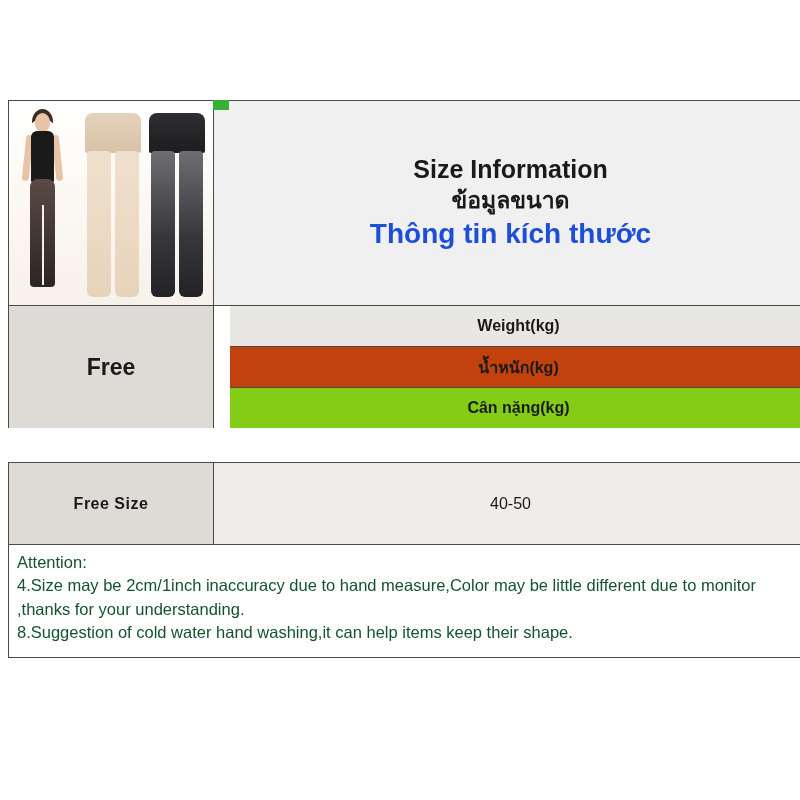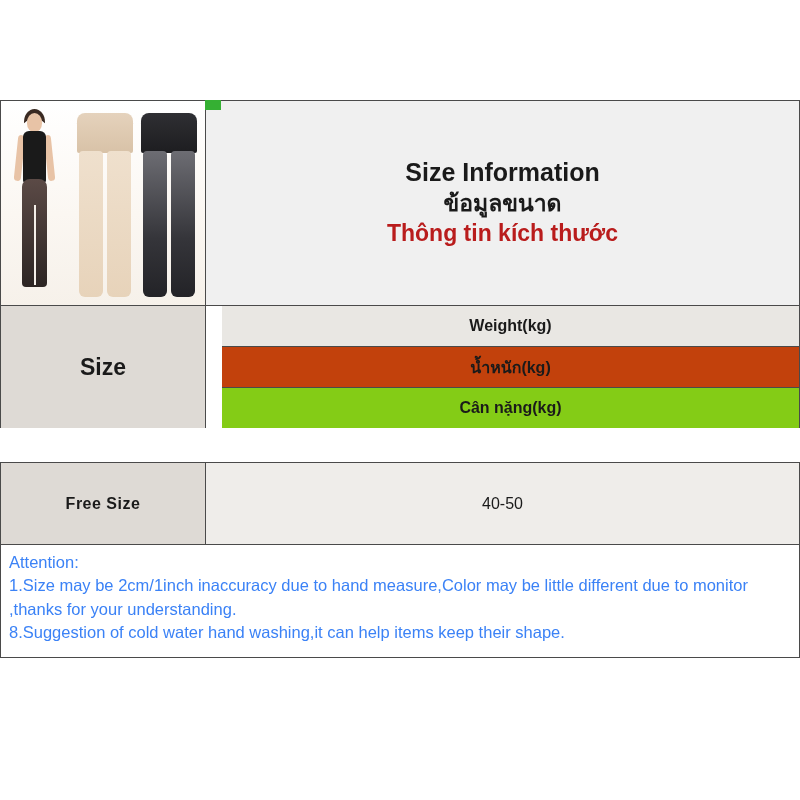--- a/index.html
+++ b/index.html
@@ -8,21 +8,21 @@
     background: #ffffff;
   }
   body {
     width: 800px;
     height: 800px;
     font-family: "Liberation Sans", sans-serif;
     position: relative;
   }
   .sheet {
     position: absolute;
-    left: 0;
+    left: 8px;
     top: 100px;
     width: 660px;
     height: 548px;
     box-sizing: border-box;
   }
   
   .top-row {
     display: flex;
     width: 800px;
     height: 205px;
@@ -192,23 +192,23 @@
     color: #1a1a1a;
     line-height: 1.25;
   }
   .title-th {
     font-size: 23px;
     font-weight: bold;
     color: #1a1a1a;
     line-height: 1.35;
   }
   .title-vi {
-    font-size: 23px;
-    font-weight: bold;
-    color: #b91c1c;
+    font-size: 28px;
+    font-weight: bold;
+    color: #1d4ed8;
     line-height: 1.3;
   }
   
   .header-row {
     display: flex;
     width: 800px;
     height: 123px;
     box-sizing: border-box;
     border-left: 1px solid #4a4a4a;
     border-right: 1px solid #4a4a4a;
@@ -286,21 +286,21 @@
     border-left: 1px solid #4a4a4a;
     border-right: 1px solid #4a4a4a;
     border-bottom: 1px solid #4a4a4a;
     background: #ffffff;
     padding: 6px 8px 12px 8px;
   }
   .attention p {
     margin: 0;
     font-size: 16.5px;
     line-height: 1.42;
-    color: #3b82f6;
+    color: #14532d;
   }
 </style>
 </head>
 <body>
 
 <div class="sheet">
 
   <div class="top-row">
     <div class="photo-cell">
       <div class="photo-bg"></div>
@@ -336,32 +336,32 @@
     <div class="green-tab"></div>
 
     <div class="title-cell">
       <div class="title-en">Size Information</div>
       <div class="title-th">ข้อมูลขนาด</div>
       <div class="title-vi">Thông tin kích thước</div>
     </div>
   </div>
 
   <div class="header-row">
-    <div class="size-cell">Size</div>
+    <div class="size-cell">Free</div>
     <div class="weight-stack">
       <div class="weight-line w1">Weight(kg)</div>
       <div class="weight-line w2">น้ำหนัก(kg)</div>
       <div class="weight-line w3">Cân nặng(kg)</div>
     </div>
   </div>
 
   <div class="data-row">
     <div class="data-label">Free Size</div>
     <div class="data-value">40-50</div>
   </div>
 
   <div class="attention">
     <p>Attention:</p>
-    <p>1.Size may be 2cm/1inch inaccuracy due to hand measure,Color may be little different due to monitor ,thanks for your understanding.</p>
+    <p>4.Size may be 2cm/1inch inaccuracy due to hand measure,Color may be little different due to monitor ,thanks for your understanding.</p>
     <p>8.Suggestion of cold water hand washing,it can help items keep their shape.</p>
   </div>
 
 </div>
 
 </body></html>

